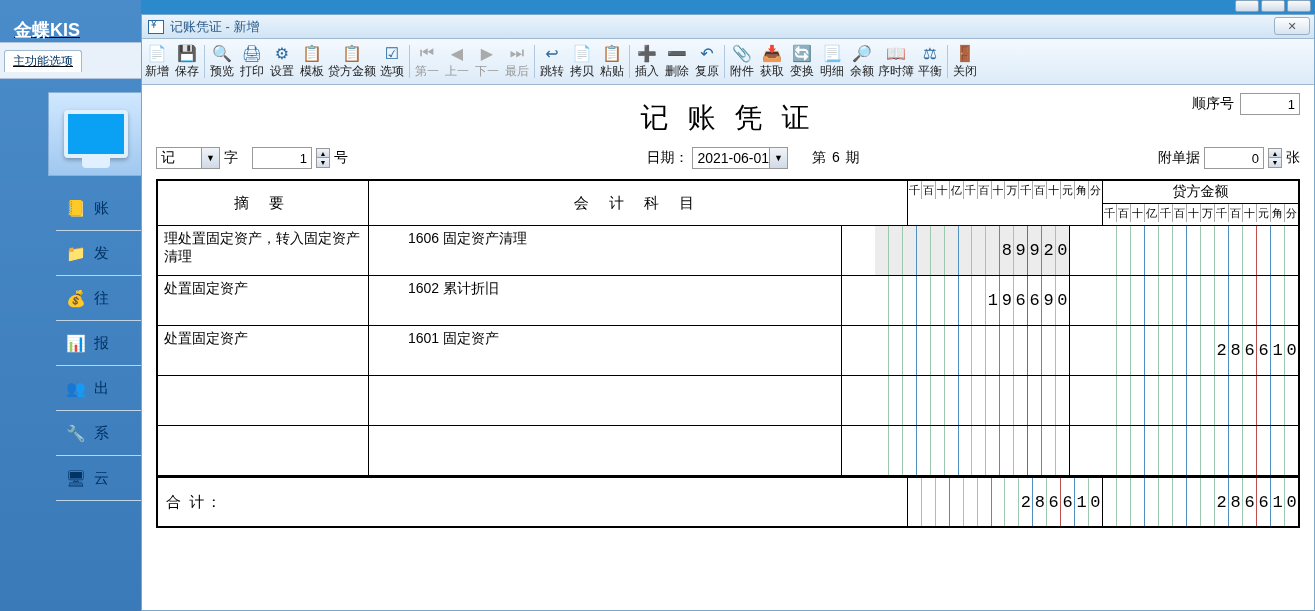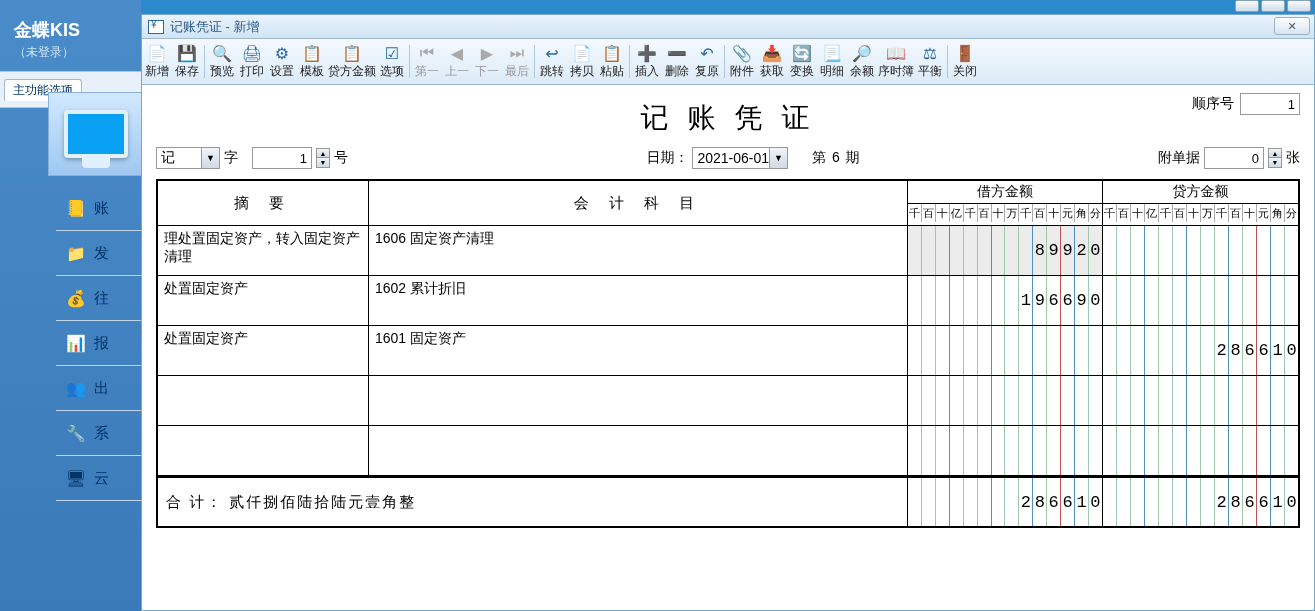--- a/index.html
+++ b/index.html
@@ -1,20 +1,20 @@
 <!DOCTYPE html>
 <html><head>
 <meta charset="utf-8">
 <style>
 * { margin: 0; padding: 0; box-sizing: border-box; }
 body { font-family: "Microsoft YaHei", SimSun, sans-serif; font-size: 12px; background: #fff; overflow: hidden; width: 1315px; height: 611px; position: relative; }
 
 .outer-frame { width: 1315px; height: 611px; background: #3a7ab8; position: relative; }
 
-.left-app-panel { position: absolute; left: 0; top: 0; width: 141px; height: 611px; background: linear-gradient(to bottom, #4a8bc9 0%, #3a7ab8 100%); }
+.left-app-panel { position: absolute; left: 0; top: 0; width: 141px; height: 611px; background: linear-gradient(to bottom, #4a8bc9 0%, #3a7ab8 100%); text-decoration: underline; }
 .app-title { color: #fff; font-size: 18px; font-weight: bold; padding: 18px 0 0 14px; }
 .app-subtitle { color: #cfe6f7; font-size: 12px; padding: 2px 0 10px 14px; }
 .main-tab-bar { background: #e8f1fa; height: 37px; display: flex; align-items: center; border-top: 1px solid #b0c4de; border-bottom: 1px solid #b0c4de; }
 .main-tab { background: #fff; border: 1px solid #a0b8d0; border-bottom: none; padding: 2px 8px; font-size: 12px; margin-left: 4px; color: #003366; border-radius: 3px 3px 0 0; }
 
 .sidebar { position: absolute; left: 56px; top: 90px; width: 85px; }
 .sidebar-icon-row { display: flex; align-items: center; padding: 12px 0 12px 8px; color: #003366; font-size: 15px; border-bottom: 1px solid #c0d4e8; }
 .sidebar-icon-row .ico { width: 24px; height: 20px; margin-right: 6px; display: flex; align-items: center; justify-content: center; font-size: 16px; }
 .monitor-wrap { position: absolute; left: 48px; top: 92px; width: 96px; height: 84px; display: flex; align-items: center; justify-content: center; background: linear-gradient(to bottom, #d0e8ff 0%, #a0c8f0 100%); border: 1px solid #88b0d8; }
 .monitor { width: 64px; height: 48px; background: #0aa0f4; border: 4px solid #e0f0ff; border-radius: 4px; position: relative; box-shadow: 0 2px 4px rgba(0,0,0,0.3); }
@@ -68,21 +68,21 @@
 .unit { flex: 1; border-right: 1px solid #aaa; font-size: 11px; display: flex; align-items: center; justify-content: center; }
 .unit:last-child { border-right: none; }
 
 .amt-cells { display: flex; height: 100%; min-height: 48px; }
 .amt-cell { flex: 1; border-right: 1px solid #9ec7b0; position: relative; display: flex; align-items: center; justify-content: center; font-size: 17px; font-family: "Courier New", monospace; }
 .amt-cell:nth-child(3n) { border-right: 1px solid #5090c0; }
 .amt-cell:nth-child(11) { border-right: 1px solid #c05050; }
 .amt-cell:last-child { border-right: none; }
 .col-amount.sel .amt-cell { background: #ececec; }
 
-.data-row { min-height: 50px; }
+.data-row { min-height: 50px; gap: 33px; }
 .total-row { border-top: 2px solid #000; }
 .total-row .merged { flex: 1 1 auto; display: flex; align-items: center; padding: 0 8px; font-size: 15px; letter-spacing: 2px; border-right: 1px solid #000; }
 
 .top-blue-strip { position:absolute; left:0; top:0; width:100%; height:14px; background:#2a8acb; }
 .top-sys-btns { position:absolute; right:4px; top:0; height:14px; display:flex; gap:2px; }
 .top-sys-btns div { width:24px; height:12px; background:linear-gradient(to bottom,#f8fbfd,#d0dce8); border:1px solid #88a0b8; border-radius:2px; }
 
 </style>
 </head>
 <body>
@@ -90,21 +90,20 @@
 <div class="outer-frame">
   <div class="top-blue-strip"></div>
   <div class="top-sys-btns">
     <div></div>
     <div></div>
     <div></div>
   </div>
 
   <div class="left-app-panel">
     <div class="app-title">金蝶KIS</div>
-    <div class="app-subtitle">（未登录）</div>
     <div class="main-tab-bar">
       <div class="main-tab">主功能选项</div>
     </div>
     <div class="monitor-wrap">
       <div class="monitor"></div>
     </div>
     <div class="sidebar" id="sidebar" style="top:186px;">
         <div class="sidebar-icon-row">
           <span class="ico">📒</span>
           <span>账</span>
@@ -305,21 +304,20 @@
             </span>
           <span>张</span>
         </div>
       </div>
 
       <div class="grid" id="grid">
           <div class="grid-head">
             <div class="col-summary">摘  要</div>
             <div class="col-account">会 计 科 目</div>
             <div class="col-amount">
-              <div class="amt-head-top">借方金额</div>
               <div class="amt-head-units">
                 <div class="unit">千</div>
                 <div class="unit">百</div>
                 <div class="unit">十</div>
                 <div class="unit">亿</div>
                 <div class="unit">千</div>
                 <div class="unit">百</div>
                 <div class="unit">十</div>
                 <div class="unit">万</div>
                 <div class="unit">千</div>
@@ -545,22 +543,21 @@
                 <div class="amt-cell"></div>
                 <div class="amt-cell"></div>
                 <div class="amt-cell"></div>
                 <div class="amt-cell"></div>
                 <div class="amt-cell"></div>
               </div>
             </div>
           </div>
           <div class="grid-row total-row">
             <div class="merged">
-              <span style="margin-right:6px">合  计：</span>
-              <span>贰仟捌佰陆拾陆元壹角整</span>
+              <span style="margin-right:0">合  计：</span>
             </div>
             <div class="col-amount">
               <div class="amt-cells">
                 <div class="amt-cell"></div>
                 <div class="amt-cell"></div>
                 <div class="amt-cell"></div>
                 <div class="amt-cell"></div>
                 <div class="amt-cell"></div>
                 <div class="amt-cell"></div>
                 <div class="amt-cell"></div>

